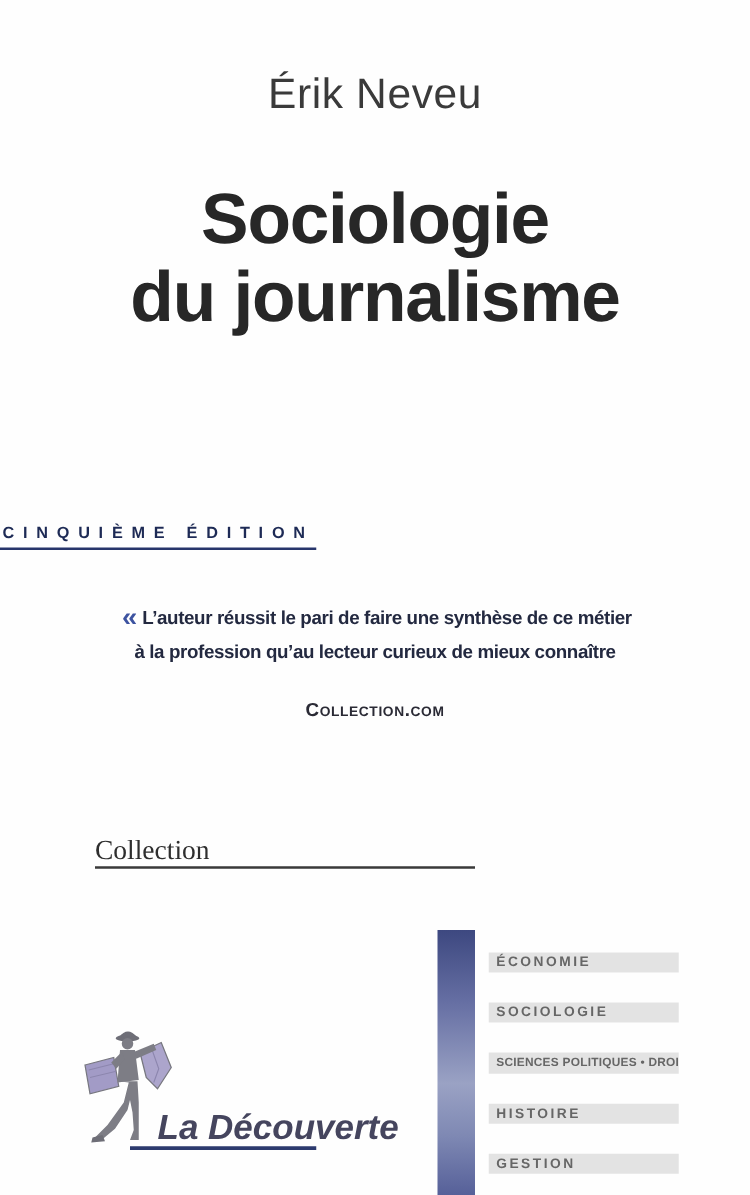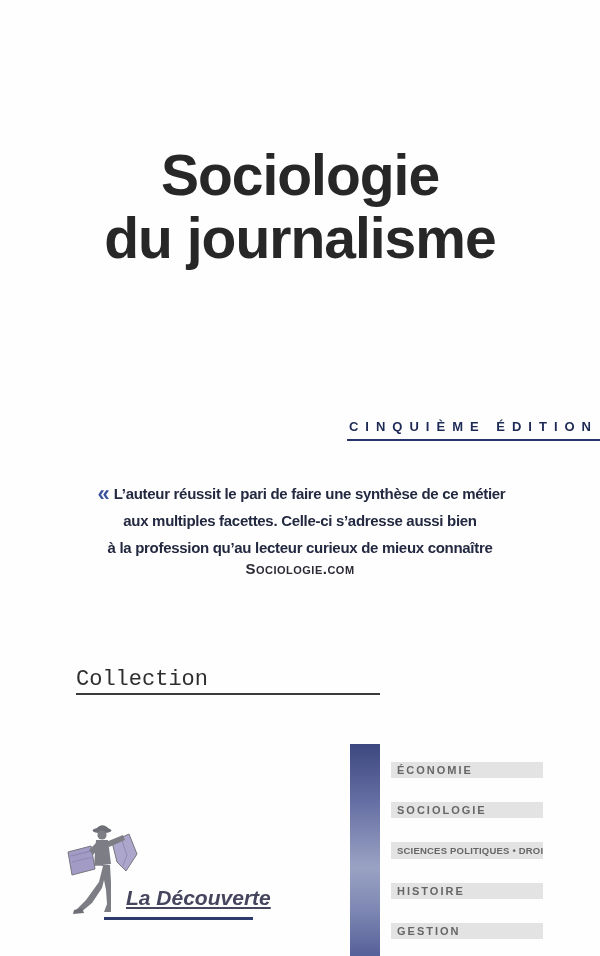--- a/index.html
+++ b/index.html
@@ -23,21 +23,21 @@
   .title{
     position:absolute;top:144px;left:0;width:100%;
     text-align:center;
     font-weight:800;
     font-size:57px;line-height:63px;
     color:#272727;letter-spacing:-1px;
   }
   
   .edition{
     position:absolute;top:417px;left:0;width:100%;
-    text-align:right;
+    text-align:left;
   }
   .edition span{
     display:inline-block;
     font-size:13px;font-weight:700;
     letter-spacing:7px;
     color:#1d2a55;
     padding:0 2px 5px 2px;
     border-bottom:2.5px solid #27356b;
   }
   
@@ -57,21 +57,21 @@
   .attribution{
     position:absolute;top:560px;left:0;width:100%;
     text-align:center;
     font-variant:small-caps;
     font-size:15px;font-weight:700;
     color:#2a2a35;letter-spacing:0.5px;
   }
   
   .collection-label{
     position:absolute;top:667px;left:76px;
-    font-family:Liberation Mono, monospace;
+    font-family:Liberation Serif, serif;
     font-size:22px;color:#2e2e2e;text-align:center;
   }
   .collection-rule{
     position:absolute;top:693px;left:76px;
     width:304px;height:2px;background:#3a3a3a;
   }
   .collection-name{
     position:absolute;top:699px;left:80px;
     font-family:"Liberation Serif", serif;
     font-style:italic;
@@ -110,51 +110,50 @@
     height:19px;line-height:19px;
   }
   
   .logo-figure{
     position:absolute;left:66px;top:822px;
     width:74px;height:95px;
   }
   .publisher-name{
     position:absolute;left:126px;top:886px;
     font-style:italic;font-weight:600;
-    font-size:21px;color:#45455e;
+    font-size:28px;color:#45455e;
     letter-spacing:0px;
-    text-decoration:underline;
   }
   .publisher-rule{
     position:absolute;left:104px;top:917px;
     width:149px;height:3px;background:#2c3a6e;
   }
 </style>
 </head>
 <body>
 
 <div class="cover">
 
+  <div class="author">Érik Neveu</div>
 
   <div class="title">
     <div>Sociologie</div>
     <div>du journalisme</div>
   </div>
 
   <div class="edition">
     <span>CINQUIÈME ÉDITION</span>
   </div>
 
   <div class="quote">
     <div><span class="mark">«</span> <span>L’auteur réussit le pari de faire une synthèse de ce métier</span></div>
-    <div>aux multiples facettes. Celle-ci s’adresse aussi bien</div>
     <div>à la profession qu’au lecteur curieux de mieux connaître</div>
   </div>
 
-  <div class="attribution">Sociologie.com</div>
+  <div class="attribution">Collection.com</div>
 
   <div class="collection-label">Collection</div>
   <div class="collection-rule"></div>
 
   <div class="vbar"></div>
 
   <div class="categories">
       <div class="cat-row">ÉCONOMIE</div>
       <div class="cat-row">SOCIOLOGIE</div>
       <div class="cat-row tight">SCIENCES POLITIQUES • DROIT</div>

